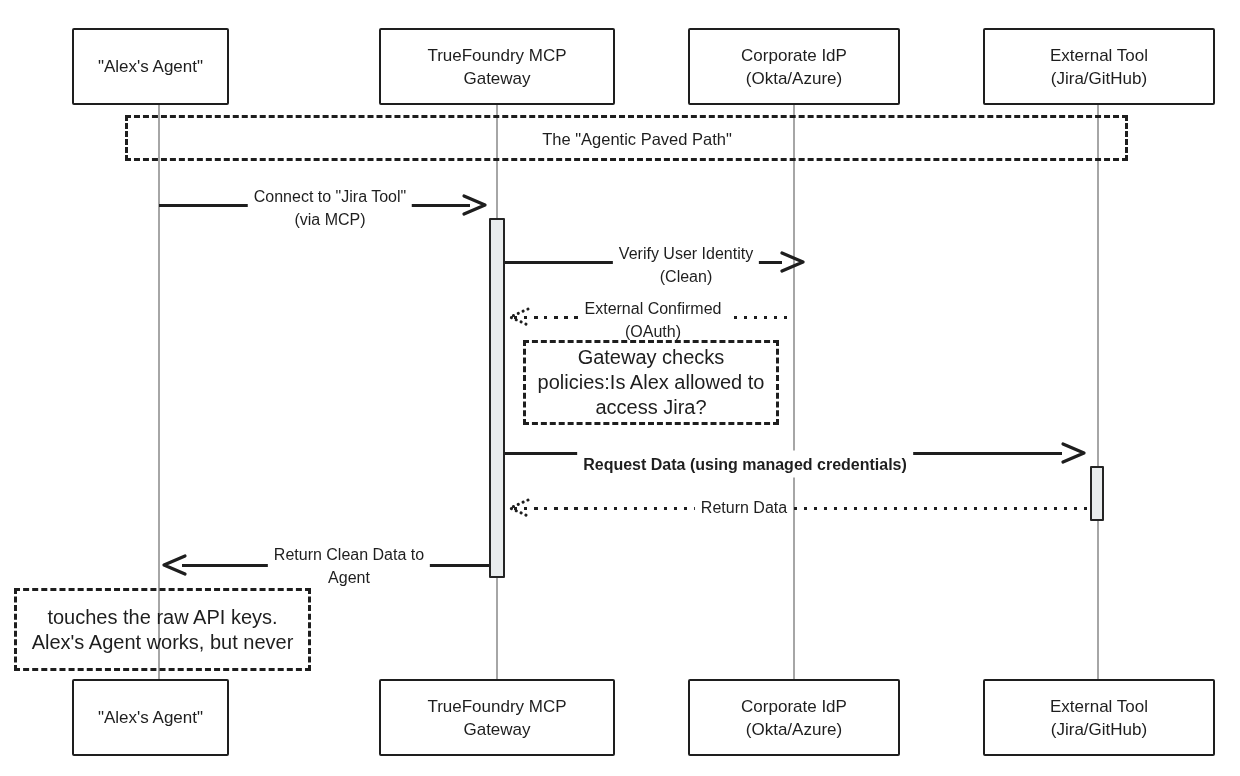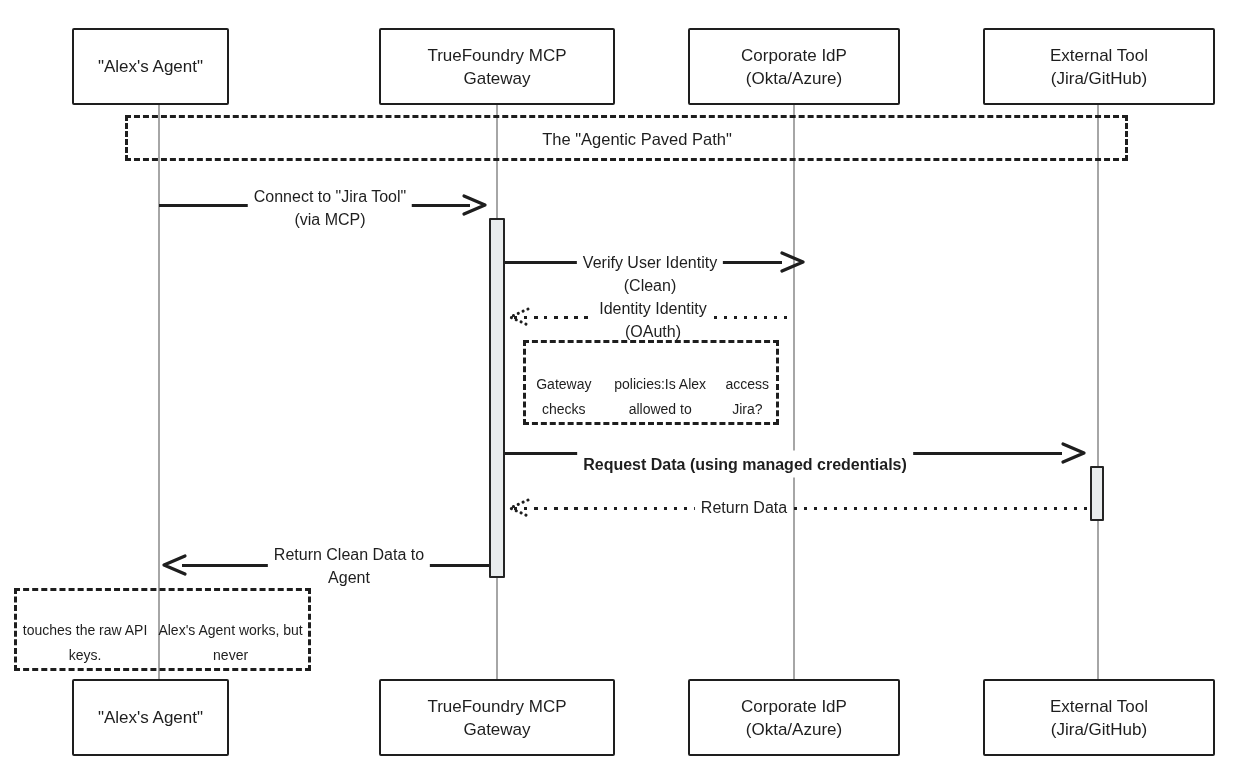--- a/index.html
+++ b/index.html
@@ -18,22 +18,22 @@
   .bar{position:absolute;background:#e9eced;border:2px solid #242424;border-radius:1px;z-index:2;box-sizing:border-box;}
   .msg-line{position:absolute;height:0;border-top:3px solid #1e1e1e;z-index:1;}
   .msg-line.dotted{border:none;height:3px;background:repeating-linear-gradient(90deg,#1e1e1e 0 3.5px,transparent 3.5px 10px);}
   .msg-label{
     position:absolute;transform:translate(-50%,-50%);background:#ffffff;text-align:center;
     font-size:16px;line-height:23px;padding:2px 6px;white-space:nowrap;z-index:2;
   }
   .arrowhead{position:absolute;z-index:2;}
   .note{
     position:absolute;border:3px dashed #1e1e1e;background:transparent;z-index:3;box-sizing:border-box;
-    display:flex;flex-direction:row;align-items:flex-end;justify-content:center;
-    text-align:center;font-size:14px;line-height:25px;
+    display:flex;flex-direction:column;align-items:center;justify-content:center;
+    text-align:center;font-size:20px;line-height:25px;
   }
 </style>
 </head>
 <body>
 
 <div id="stage">
 
   <div class="lifeline" style="left:158px;"></div>
   <div class="lifeline" style="left:496px;"></div>
   <div class="lifeline" style="left:793px;"></div>
@@ -67,31 +67,31 @@
   </svg>
   <div class="msg-label" style="left:330px;top:208px;">
     <div>Connect to "Jira Tool"</div>
     <div>(via MCP)</div>
   </div>
 
   <div class="msg-line" style="left:505px;top:261px;width:277px;"></div>
   <svg class="arrowhead" style="left:779px;top:250px;" width="27" height="24" viewBox="0 0 27 24">
     <path d="M3 3 L24 12 L3 21" fill="none" stroke="#1e1e1e" stroke-width="3.2" stroke-linecap="round" stroke-linejoin="round"></path>
   </svg>
-  <div class="msg-label" style="left:650px;top:265px;margin-top:9px;">
+  <div class="msg-label" style="left:686px;top:265px;">
     <div>Verify User Identity</div>
     <div>(Clean)</div>
   </div>
 
   <div class="msg-line dotted" style="left:514px;top:316px;width:280px;"></div>
   <svg class="arrowhead" style="left:506px;top:305px;" width="25" height="24" viewBox="0 0 25 24">
     <path d="M22 4 L4 12 L22 20" fill="none" stroke="#1e1e1e" stroke-width="3" stroke-linecap="round" stroke-dasharray="0.1 5.2"></path>
   </svg>
   <div class="msg-label" style="left:653px;top:320px;">
-    <div>Identity Identity</div>
+    <div>External Confirmed</div>
     <div>(OAuth)</div>
   </div>
 
   <div class="note" style="left:523px;top:340px;width:256px;height:85px;">
     <div>Gateway checks</div>
     <div>policies:Is Alex allowed to</div>
     <div>access Jira?</div>
   </div>
 
   <div class="msg-line" style="left:505px;top:452px;width:557px;"></div>

